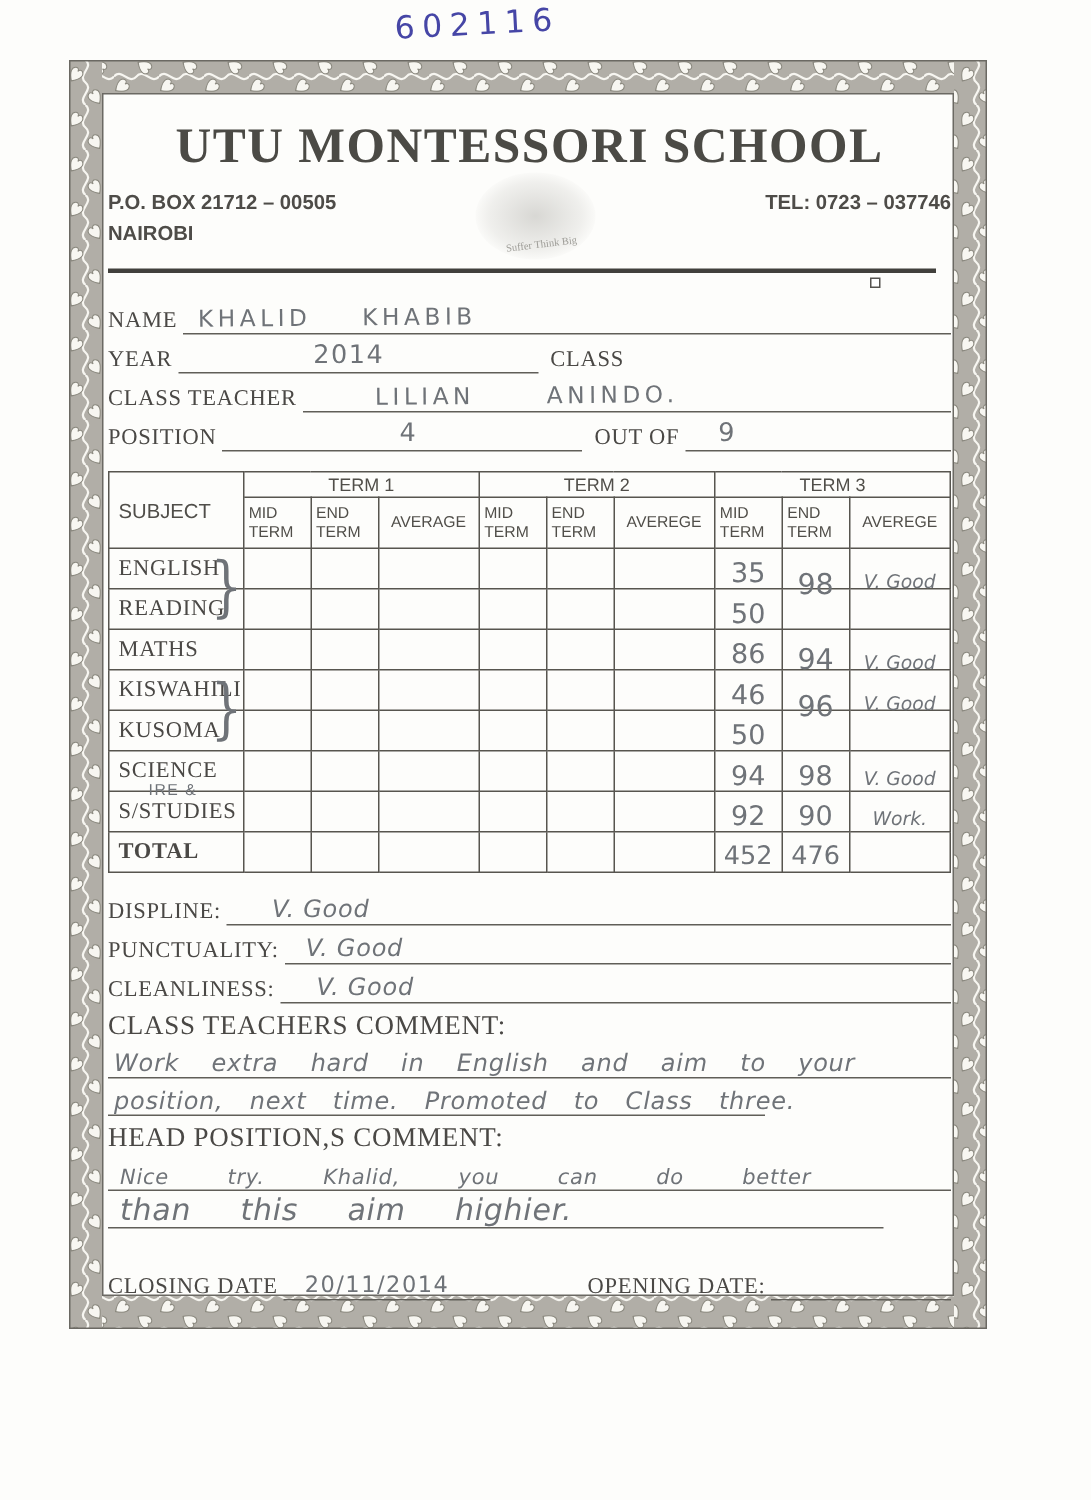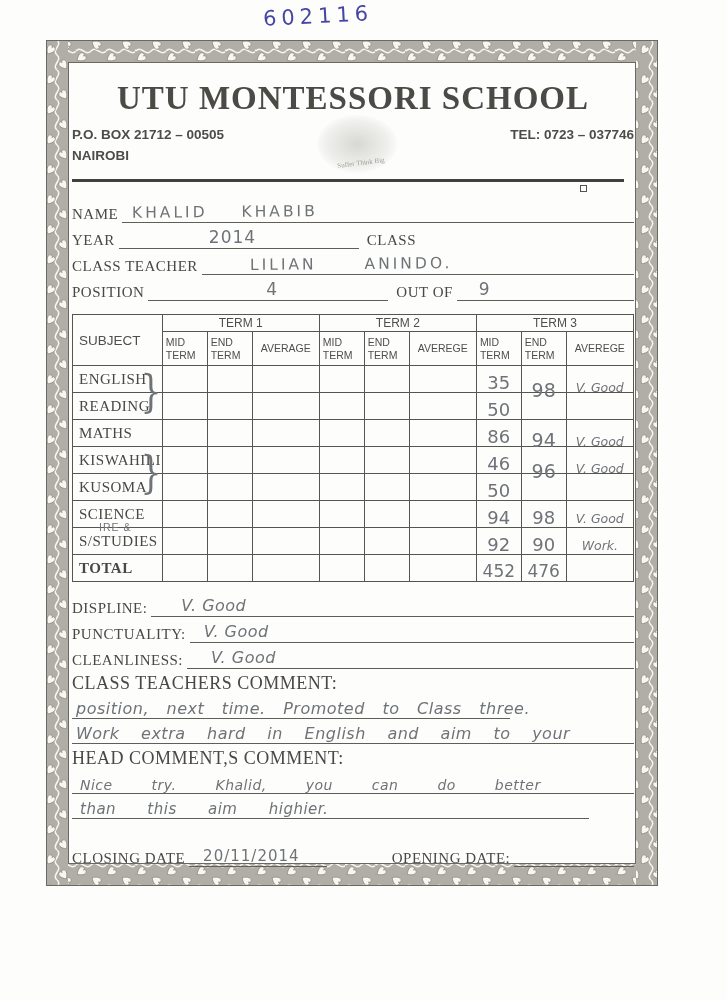--- a/index.html
+++ b/index.html
@@ -390,35 +390,35 @@
     <div class="frow">
       <span class="flabel">CLEANLINESS:</span>
       <span class="fline grow">
         <span class="hw hw-script" style="left:24px;">V. Good</span>
       </span>
     </div>
   </div>
 
   <div>
     <div class="comment-label">CLASS TEACHERS COMMENT:</div>
+    <div class="cline">
+      <span class="hw hw-script" style="left:4px;word-spacing:16px;">Work extra hard in English and aim to your</span>
+    </div>
     <div class="cline w78">
       <span class="hw hw-script" style="left:4px;word-spacing:12px;">position, next time. Promoted to Class three.</span>
     </div>
-    <div class="cline">
-      <span class="hw hw-script" style="left:4px;word-spacing:16px;">Work extra hard in English and aim to your</span>
-    </div>
   </div>
 
   <div>
-    <div class="comment-label">HEAD COMMENT,S COMMENT:</div>
+    <div class="comment-label">HEAD POSITION,S COMMENT:</div>
     <div class="cline">
       <span class="hw hw-script" style="left:8px;word-spacing:34px;font-size:14px;">Nice try. Khalid, you can do better</span>
     </div>
     <div class="cline w92">
-      <span class="hw hw-script" style="left:8px;word-spacing:26px;font-size:15px;text-align:right;">than this aim highier.</span>
+      <span class="hw hw-script" style="left:8px;word-spacing:26px;font-size:20px;text-align:right;">than this aim highier.</span>
     </div>
   </div>
 
   <div class="footer">
     <span class="flabel">CLOSING DATE</span>
     <span class="fline" style="width:150px;">
       <span class="hw hw-num" style="left:14px;font-size:15px;">20/11/2014</span>
     </span>
     <span class="spacer"></span>
     <span class="flabel" style="font-weight:bold;font-weight:normal;">OPENING DATE:</span>

